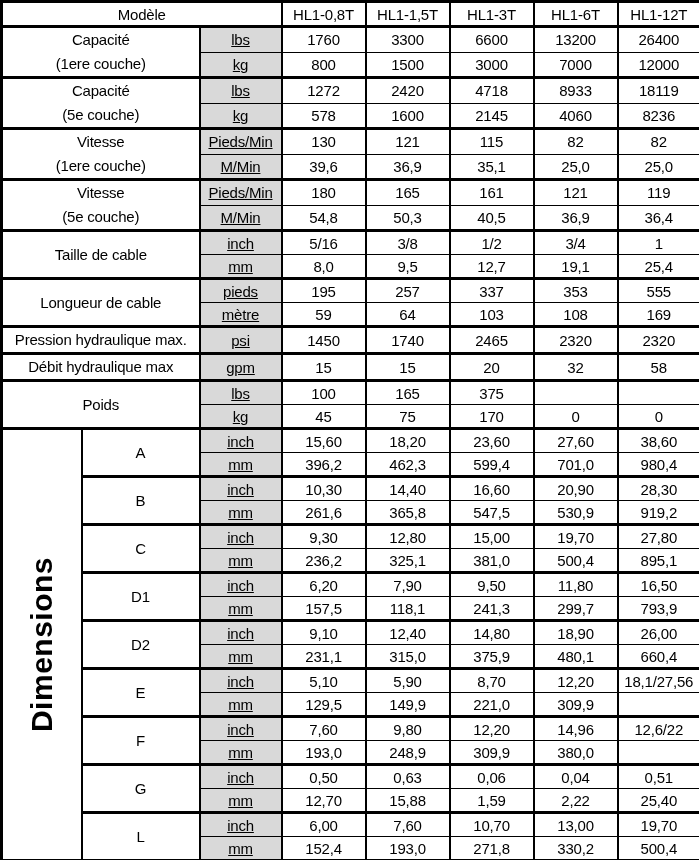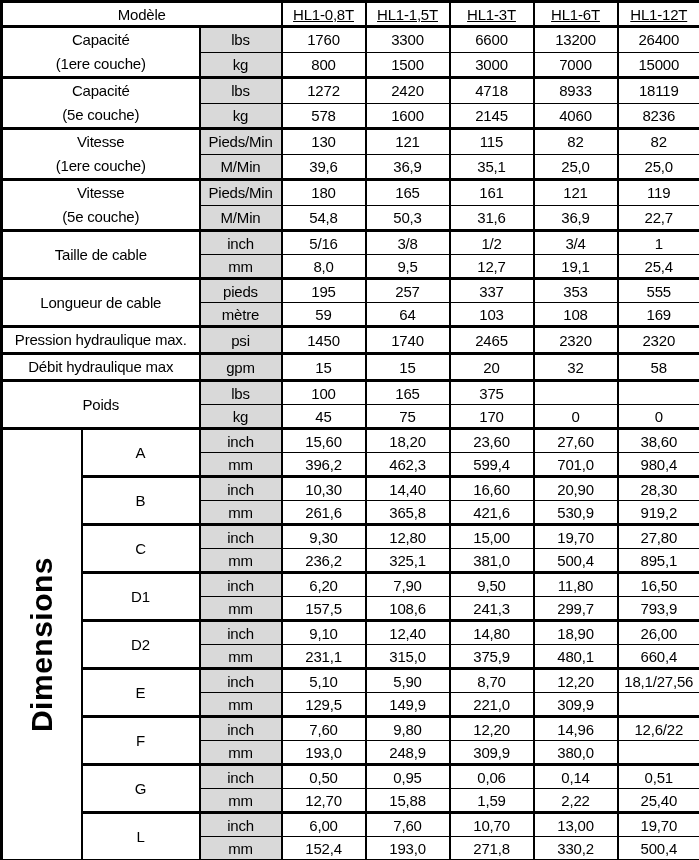--- a/index.html
+++ b/index.html
@@ -25,22 +25,22 @@
     text-align: center;
     vertical-align: middle;
     padding: 0;
     overflow: hidden;
     font-weight: normal;
     letter-spacing: -0.2px;
   }
   #spec-table tr { height: 24px; }
   #spec-table tr.header-row { height: 25px; }
   .tt { border-top-width: 3px !important; }
-  .model-th { font-weight: bold; text-decoration: underline; }
-  .unit-cell { background: var(--unitbg, #d9d9d9); }
+  .model-th { font-weight: bold; }
+  .unit-cell { background: var(--unitbg, #d9d9d9); text-decoration: underline; }
   .lbl-line { display: block; line-height: 24px; }
   .dim-vert {
     writing-mode: vertical-rl;
     transform: rotate(180deg);
     font-size: 30px;
     font-weight: bold;
     letter-spacing: 0.5px;
     margin: 0 auto;
     white-space: nowrap;
   }
@@ -79,21 +79,21 @@
         <td class="value-cell tt">6600</td>
         <td class="value-cell tt">13200</td>
         <td class="value-cell tt">26400</td>
       </tr>
       <tr>
         <td class="unit-cell">kg</td>
         <td class="value-cell">800</td>
         <td class="value-cell">1500</td>
         <td class="value-cell">3000</td>
         <td class="value-cell">7000</td>
-        <td class="value-cell">15000</td>
+        <td class="value-cell">12000</td>
       </tr>
       <tr>
         <td class="tt" colspan="2" rowspan="2">
           <span class="lbl-line">Capacité</span>
           <span class="lbl-line">(5e couche)</span>
         </td>
         <td class="unit-cell tt">lbs</td>
         <td class="value-cell tt">1272</td>
         <td class="value-cell tt">2420</td>
         <td class="value-cell tt">4718</td>
@@ -137,23 +137,23 @@
         <td class="value-cell tt">180</td>
         <td class="value-cell tt">165</td>
         <td class="value-cell tt">161</td>
         <td class="value-cell tt">121</td>
         <td class="value-cell tt">119</td>
       </tr>
       <tr>
         <td class="unit-cell">M/Min</td>
         <td class="value-cell">54,8</td>
         <td class="value-cell">50,3</td>
-        <td class="value-cell">31,6</td>
+        <td class="value-cell">40,5</td>
         <td class="value-cell">36,9</td>
-        <td class="value-cell">22,7</td>
+        <td class="value-cell">36,4</td>
       </tr>
       <tr>
         <td class="tt" colspan="2" rowspan="2">
           <span class="lbl-line">Taille de cable</span>
         </td>
         <td class="unit-cell tt">inch</td>
         <td class="value-cell tt">5/16</td>
         <td class="value-cell tt">3/8</td>
         <td class="value-cell tt">1/2</td>
         <td class="value-cell tt">3/4</td>
@@ -253,21 +253,21 @@
         <td class="value-cell tt">10,30</td>
         <td class="value-cell tt">14,40</td>
         <td class="value-cell tt">16,60</td>
         <td class="value-cell tt">20,90</td>
         <td class="value-cell tt">28,30</td>
       </tr>
       <tr>
         <td class="unit-cell">mm</td>
         <td class="value-cell">261,6</td>
         <td class="value-cell">365,8</td>
-        <td class="value-cell">421,6</td>
+        <td class="value-cell">547,5</td>
         <td class="value-cell">530,9</td>
         <td class="value-cell">919,2</td>
       </tr>
       <tr>
         <td class="tt" rowspan="2">C</td>
         <td class="unit-cell tt">inch</td>
         <td class="value-cell tt">9,30</td>
         <td class="value-cell tt">12,80</td>
         <td class="value-cell tt">15,00</td>
         <td class="value-cell tt">19,70</td>
@@ -286,21 +286,21 @@
         <td class="unit-cell tt">inch</td>
         <td class="value-cell tt">6,20</td>
         <td class="value-cell tt">7,90</td>
         <td class="value-cell tt">9,50</td>
         <td class="value-cell tt">11,80</td>
         <td class="value-cell tt">16,50</td>
       </tr>
       <tr>
         <td class="unit-cell">mm</td>
         <td class="value-cell">157,5</td>
-        <td class="value-cell">108,6</td>
+        <td class="value-cell">118,1</td>
         <td class="value-cell">241,3</td>
         <td class="value-cell">299,7</td>
         <td class="value-cell">793,9</td>
       </tr>
       <tr>
         <td class="tt" rowspan="2">D2</td>
         <td class="unit-cell tt">inch</td>
         <td class="value-cell tt">9,10</td>
         <td class="value-cell tt">12,40</td>
         <td class="value-cell tt">14,80</td>
@@ -346,23 +346,23 @@
         <td class="value-cell">193,0</td>
         <td class="value-cell">248,9</td>
         <td class="value-cell">309,9</td>
         <td class="value-cell">380,0</td>
         <td class="value-cell"></td>
       </tr>
       <tr>
         <td class="tt" rowspan="2">G</td>
         <td class="unit-cell tt">inch</td>
         <td class="value-cell tt">0,50</td>
-        <td class="value-cell tt">0,95</td>
+        <td class="value-cell tt">0,63</td>
         <td class="value-cell tt">0,06</td>
-        <td class="value-cell tt">0,14</td>
+        <td class="value-cell tt">0,04</td>
         <td class="value-cell tt">0,51</td>
       </tr>
       <tr>
         <td class="unit-cell">mm</td>
         <td class="value-cell">12,70</td>
         <td class="value-cell">15,88</td>
         <td class="value-cell">1,59</td>
         <td class="value-cell">2,22</td>
         <td class="value-cell">25,40</td>
       </tr>

